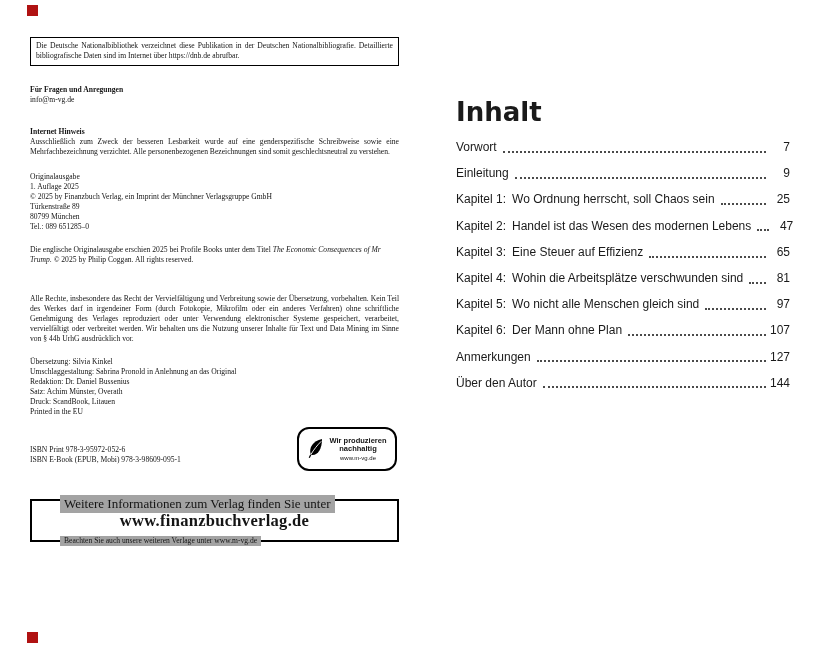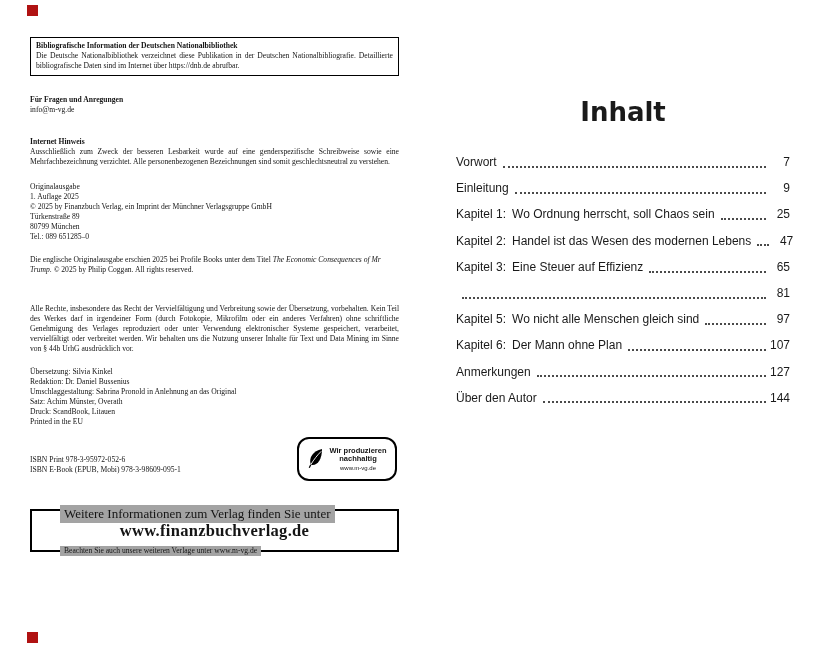--- a/index.html
+++ b/index.html
@@ -35,38 +35,37 @@
 
   .pub-box { position: relative; border: 2px solid #000; padding: 9px 6px 8px; text-align: center; margin-top: 6px; }
   .pub-top { position: absolute; top: -6px; left: 28px; background: #a3a3a3; padding: 0 4px; font-size: 13px; }
   .pub-url { font-size: 16.5px; font-weight: bold; letter-spacing: 0.3px; }
   .pub-bottom { position: absolute; bottom: -6px; left: 28px; background: #a3a3a3; padding: 0 4px; font-size: 7.6px; }
 
   
   .right-page { position: absolute; left: 456px; top: 97px; width: 334px;
                 font-family: "Liberation Sans", sans-serif; color: #1a1a1a; }
   .toc-title { font-family: "DejaVu Sans", sans-serif; font-size: 26px; font-weight: bold;
-               text-align: center; margin-bottom: 29px; }
+               margin-bottom: 14px; }
   .toc-row { display: flex; align-items: baseline; font-size: 12px; margin-bottom: 12.4px; line-height: 1.15; }
   .toc-label { white-space: nowrap; }
   .toc-leader { flex: 1; border-bottom: 2px dotted #4a4a4a; margin: 0 4px 2px 6px; align-self: flex-end; min-width: 12px; }
   .toc-pagenum { min-width: 20px; text-align: right; }
 </style>
 </head>
 <body>
 
 <div class="canvas">
 
   <div class="marker top"></div>
   <div class="marker bottom"></div>
 
   <div class="left-page">
 
     <div class="dnb-box">
-      <div class="b">Bibliografische Information der Deutschen Nationalbibliothek</div>
       <div class="just">Die Deutsche Nationalbibliothek verzeichnet diese Publikation in der Deutschen Nationalbibliografie. Detaillierte bibliografische Daten sind im Internet über https://dnb.de abrufbar.</div>
     </div>
 
     <div class="blk-contact">
       <div class="b">Für Fragen und Anregungen</div>
       <div>info@m-vg.de</div>
     </div>
 
     <div class="blk-notice">
       <div class="b">Internet Hinweis</div>
@@ -81,22 +80,22 @@
       <div>80799 München</div>
       <div>Tel.: 089 651285–0</div>
     </div>
 
     <p class="blk-original"><span>Die englische Originalausgabe erschien 2025 bei Profile Books unter dem Titel </span><span class="i">The Economic Consequences of Mr Trump</span><span>. © 2025 by Philip Coggan. All rights reserved.</span></p>
 
     <p class="blk-rights just">Alle Rechte, insbesondere das Recht der Vervielfältigung und Verbreitung sowie der Übersetzung, vorbehalten. Kein Teil des Werkes darf in irgendeiner Form (durch Fotokopie, Mikrofilm oder ein anderes Verfahren) ohne schriftliche Genehmigung des Verlages reproduziert oder unter Verwendung elektronischer Systeme gespeichert, verarbeitet, vervielfältigt oder verbreitet werden. Wir behalten uns die Nutzung unserer Inhalte für Text und Data Mining im Sinne von § 44b UrhG ausdrücklich vor.</p>
 
     <div class="blk-credits">
       <div>Übersetzung: Silvia Kinkel</div>
+      <div>Umschlaggestaltung: Sabrina Pronold in Anlehnung an das Original</div>
       <div>Redaktion: Dr. Daniel Bussenius</div>
-      <div>Umschlaggestaltung: Sabrina Pronold in Anlehnung an das Original</div>
       <div>Satz: Achim Münster, Overath</div>
       <div>Druck: ScandBook, Litauen</div>
       <div>Printed in the EU</div>
     </div>
 
     <div class="blk-isbn">
       <div>ISBN Print 978-3-95972-052-6</div>
       <div>ISBN E-Book (EPUB, Mobi) 978-3-98609-095-1</div>
 
       <div class="eco-badge">
@@ -146,20 +145,21 @@
         <span class="toc-label">Kapitel 2: Handel ist das Wesen des modernen Lebens</span>
         <span class="toc-leader"></span>
         <span class="toc-pagenum">47</span>
       </div>
       <div class="toc-row">
         <span class="toc-label">Kapitel 3: Eine Steuer auf Effizienz</span>
         <span class="toc-leader"></span>
         <span class="toc-pagenum">65</span>
       </div>
       <div class="toc-row">
+        <span class="toc-label">Kapitel 4: Wohin die Arbeitsplätze verschwunden sind</span>
         <span class="toc-leader"></span>
         <span class="toc-pagenum">81</span>
       </div>
       <div class="toc-row">
         <span class="toc-label">Kapitel 5: Wo nicht alle Menschen gleich sind</span>
         <span class="toc-leader"></span>
         <span class="toc-pagenum">97</span>
       </div>
       <div class="toc-row">
         <span class="toc-label">Kapitel 6: Der Mann ohne Plan</span>

